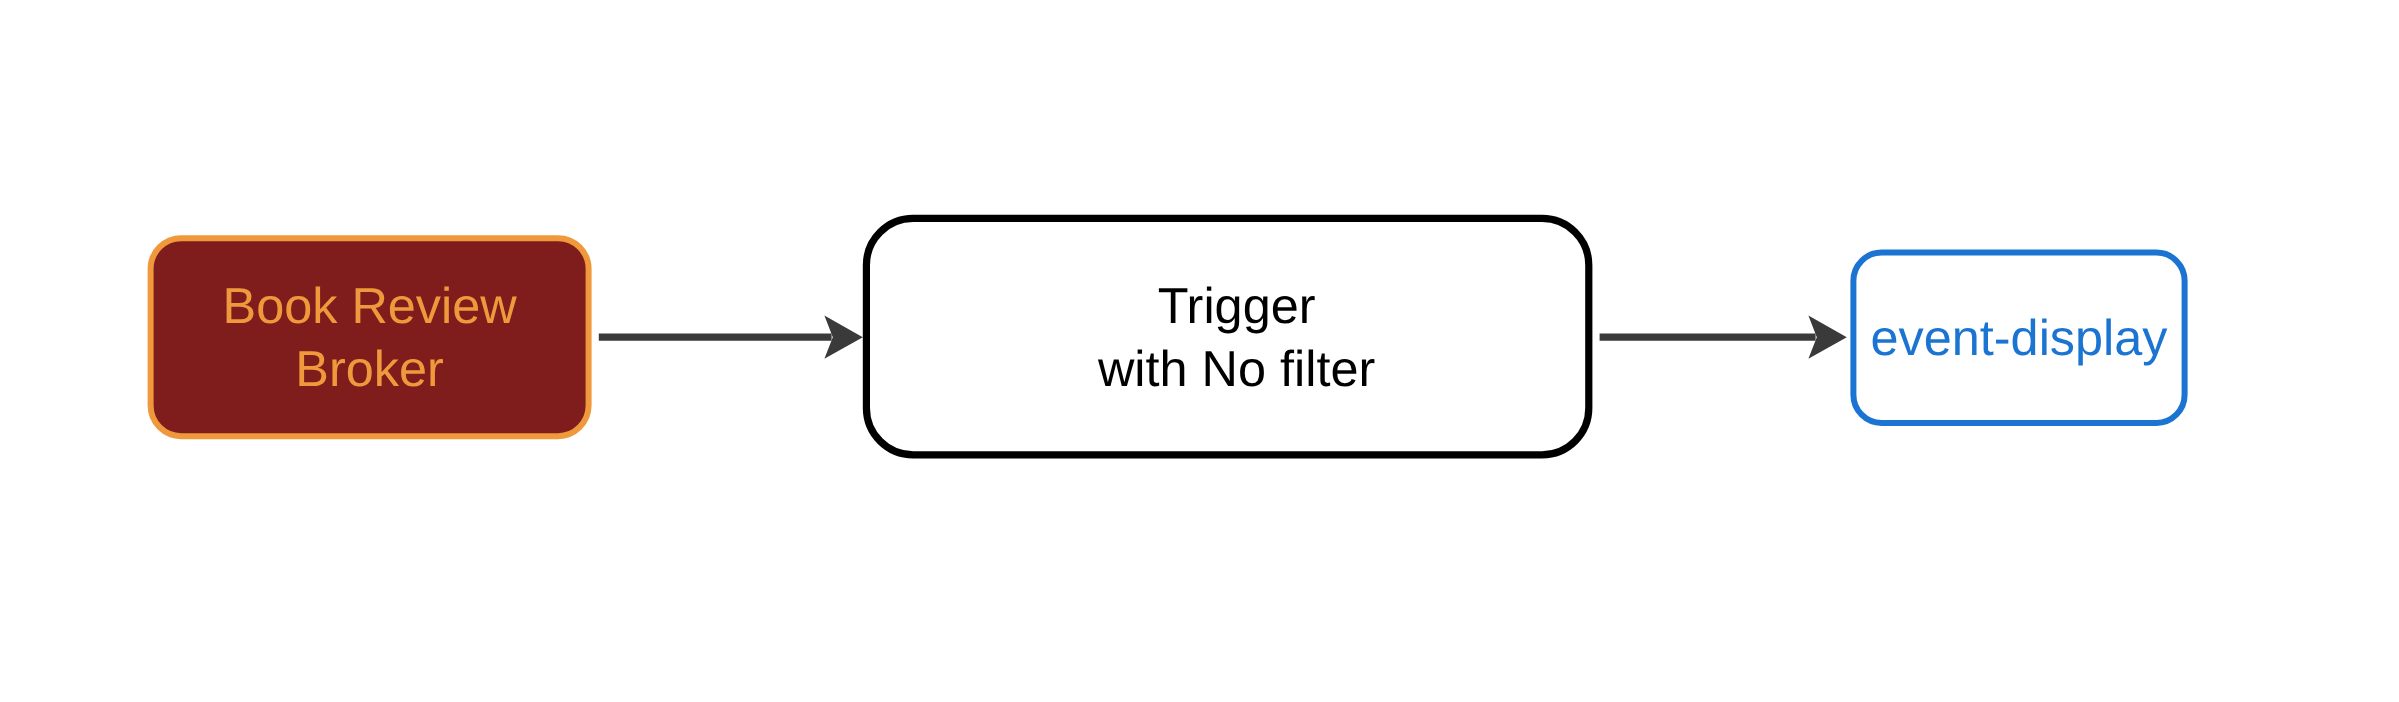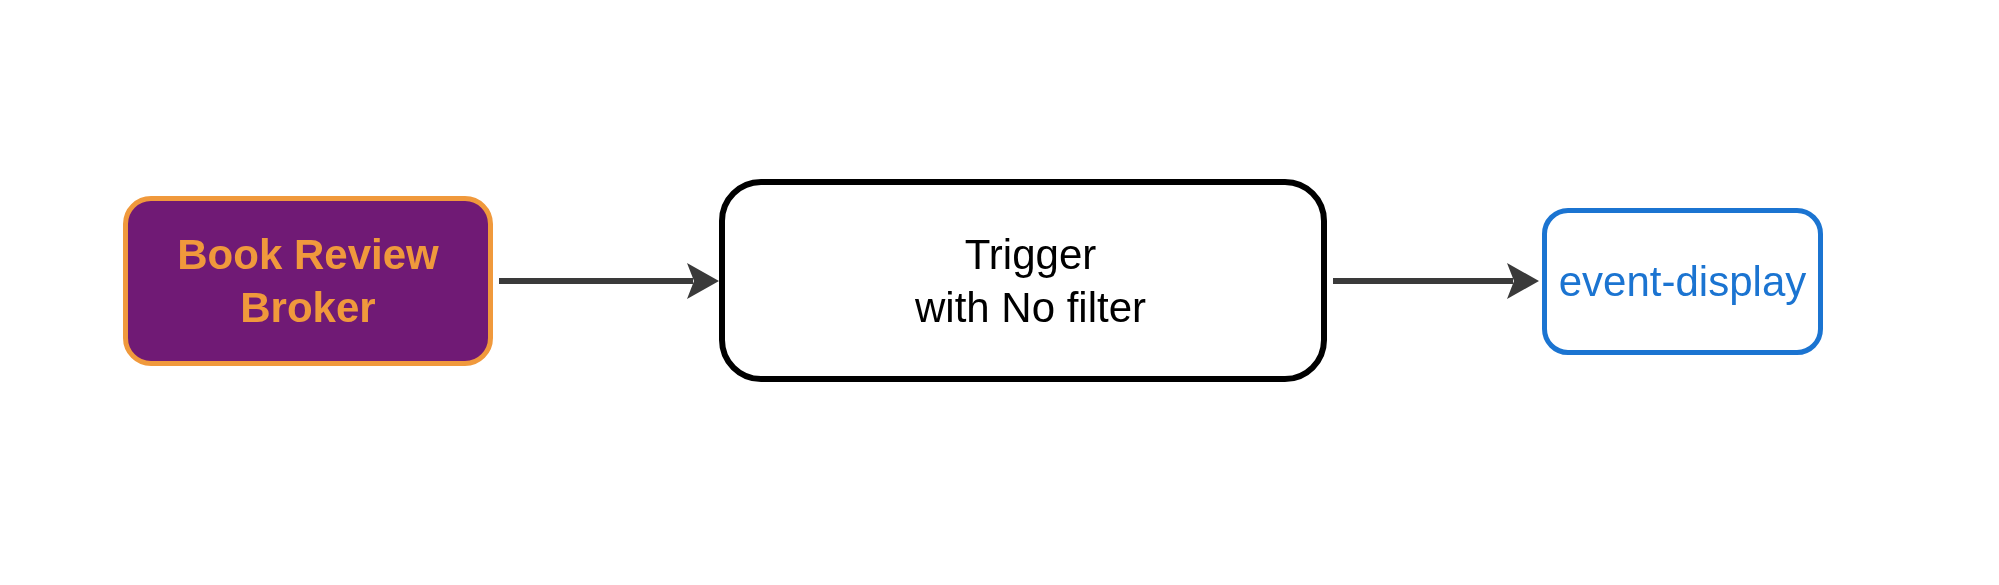--- a/index.html
+++ b/index.html
@@ -64,21 +64,21 @@
     fill:var(--edge-color);
   }
   .edge-1{ left:497px; top:255px; }
   .edge-2{ left:1331px; top:255px; }
 </style>
 </head>
 <body>
 
 <div class="canvas" style="background: rgb(255, 255, 255);">
 
-  <div class="node node-broker" style="border-color: rgb(240, 153, 60); color: rgb(240, 153, 60); background: #701a75; font-weight: bold;">
+  <div class="node node-broker" style="border-color: rgb(240, 153, 60); color: rgb(240, 153, 60); background: #7f1d1d;">
     <span class="node-label">Book Review
 Broker</span>
   </div>
 
   <svg class="edge edge-1" width="224" height="52" viewBox="0 0 224 52" xmlns="http://www.w3.org/2000/svg">
     <line x1="2" y1="26" x2="196" y2="26"></line>
     <polygon points="222,26 190,8 197,26 190,44"></polygon>
   </svg>
 
   <div class="node node-trigger" style="border-color: rgb(0, 0, 0); color: rgb(0, 0, 0); background: rgb(255, 255, 255);">

